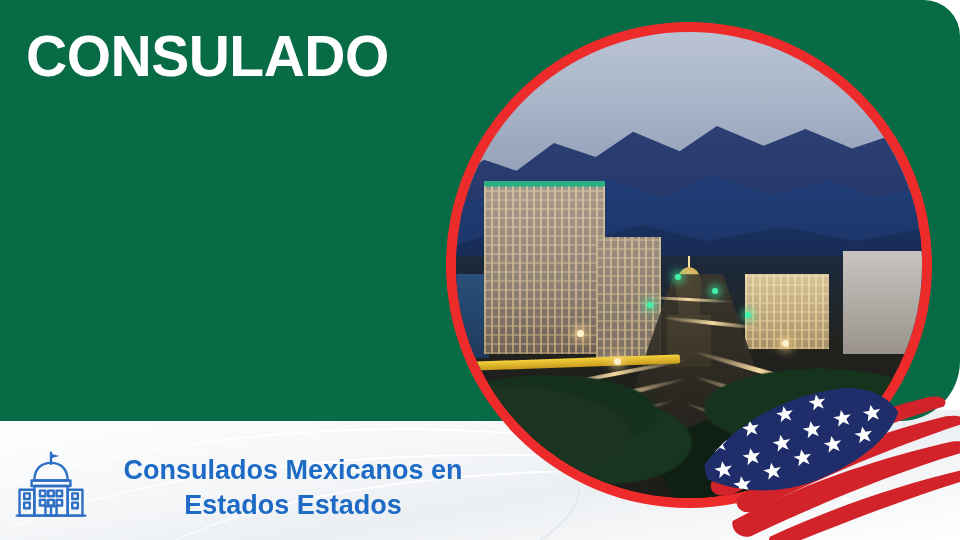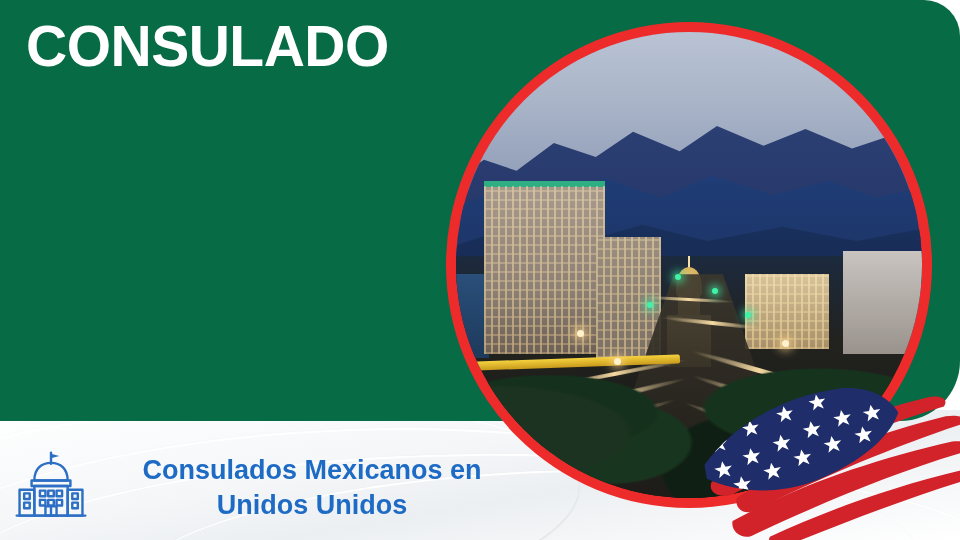--- a/index.html
+++ b/index.html
@@ -46,21 +46,21 @@
     left: 0; top: 0;
     width: 960px; height: 421px;
     background: #076B45;
     border-top-right-radius: 36px;
     border-bottom-right-radius: 60px;
   }
 
   
   .headline {
     position: absolute;
-    left: 26px; top: 10px;
+    left: 26px; top: 20px;
     width: 430px;
     color: #ffffff;
     font-weight: bold;
     font-size: 57px;
     line-height: 1.28;
     letter-spacing: -0.5px;
     text-transform: uppercase;
   }
   .headline .l2 { display: block; }
 
@@ -206,21 +206,21 @@
     transform-origin: 20% 40%;
   }
 
   
   .footer-lockup {
     position: absolute;
     left: 14px; top: 440px;
     width: 500px; height: 95px;
     display: flex;
     align-items: center;
-    gap: 24px;
+    gap: 5px;
   }
   .capitol-icon { flex: 0 0 auto; }
   .footer-text {
     color: #1D6BC4;
     font-size: 27px;
     font-weight: bold;
     line-height: 1.28;
     text-align: center;
     width: 400px;
   }
@@ -396,17 +396,17 @@
           <rect x="11" y="48" width="6" height="6"></rect>
           <rect x="11" y="58" width="6" height="6"></rect>
 
           <rect x="63" y="48" width="6" height="6"></rect>
           <rect x="63" y="58" width="6" height="6"></rect>
         </g>
       </svg>
     </span>
     <span class="footer-text">
       <span>Consulados Mexicanos en</span>
-      <span class="fl2">Unidos Unidos</span>
+      <span class="fl2">Estados Estados</span>
     </span>
   </div>
 
 </div>
 
 </body></html>

